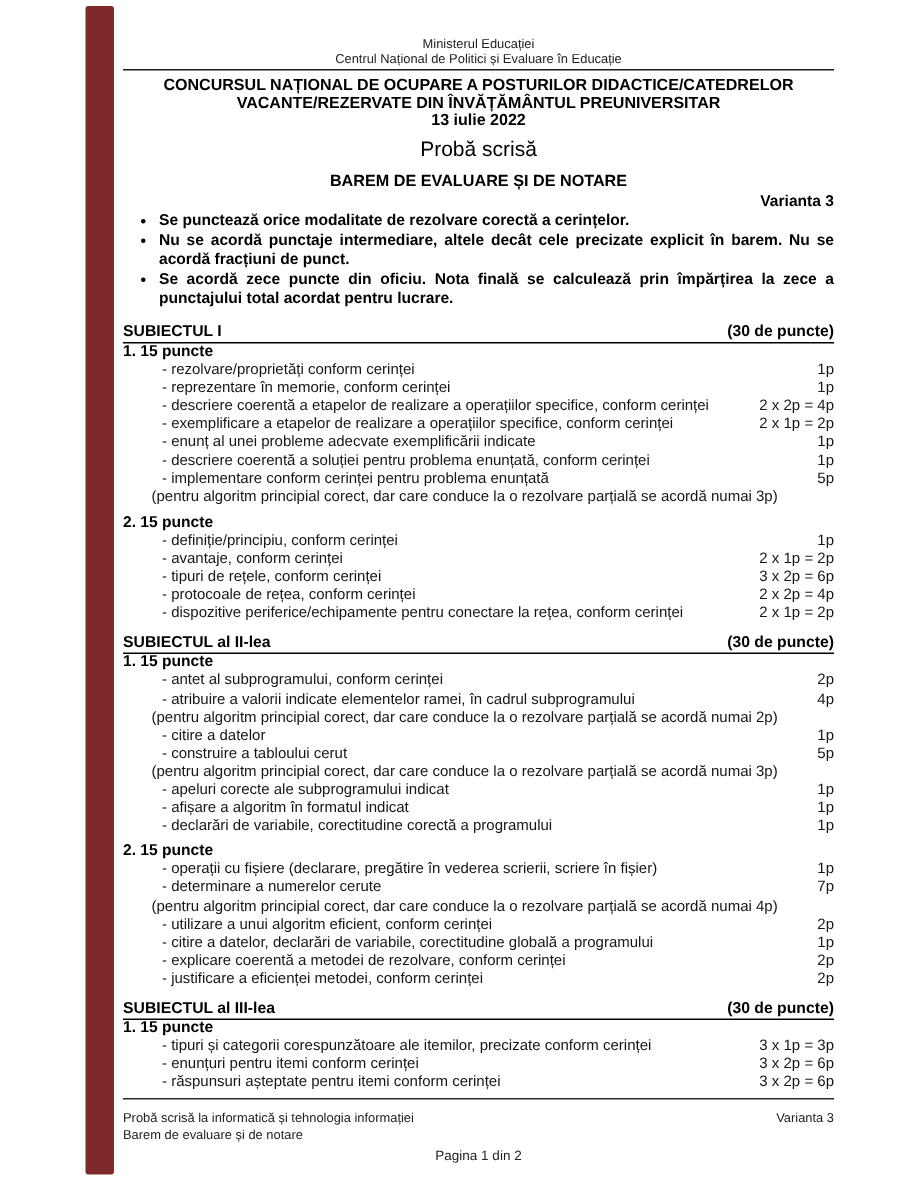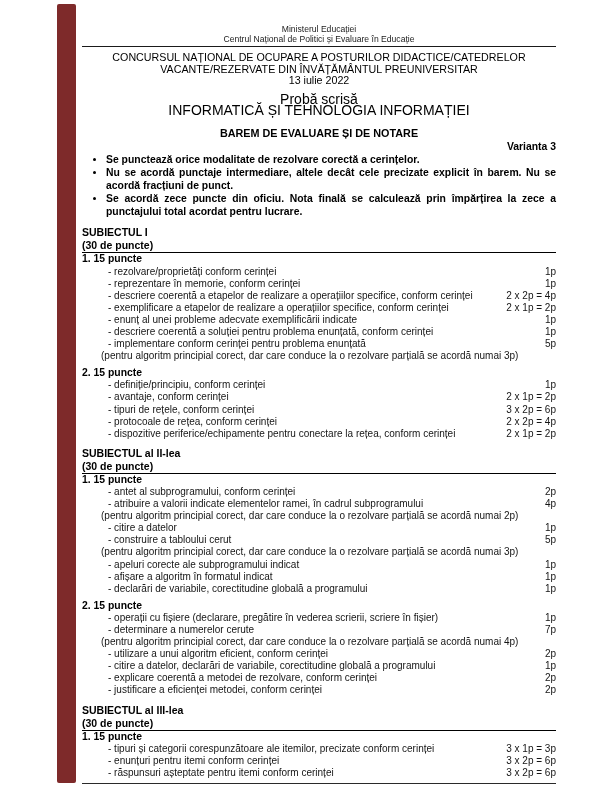--- a/index.html
+++ b/index.html
@@ -22,33 +22,33 @@
     border-radius: 2px;
   }
   .content {
     position: absolute;
     left: 82px;
     top: 24px;
     width: 474px;
   }
   .ministry { text-align: center; font-size: 8.6px; line-height: 10.2px; color: #222; }
   .head-rule { border-top: 1.6px solid #1a1a1a; margin-top: 2px; }
-  .doc-title { text-align: center; font-weight: normal; font-size: 10.7px; line-height: 11.5px; margin-top: 5px; color: #000; }
+  .doc-title { text-align: center; font-weight: bold; font-size: 10.7px; line-height: 11.5px; margin-top: 5px; color: #000; }
   .proba { text-align: center; font-weight: normal; font-size: 14px; line-height: 11.5px; margin-top: 7px; color: #000; }
   .barem-title { text-align: center; font-weight: bold; font-size: 10.8px; line-height: 12px; margin-top: 10px; color: #000; }
   .varianta { text-align: right; font-weight: bold; font-size: 10.4px; line-height: 11px; margin-top: 2px; color: #000; }
   .notice-list { margin-top: 2px; padding-left: 24px; }
   .notice-list li {
     font-weight: bold; font-size: 10.4px; line-height: 12.9px;
     text-align: justify; color: #000;
   }
   .sec-head {
     display: flex; justify-content: space-between;
     font-weight: bold; font-size: 10.5px; line-height: 13px;
-    border-bottom: 1.7px solid #000; margin-top: 7px; color: #000; flex-direction: column;
+    border-bottom: 1.7px solid #000; margin-top: 7px; color: #000;
   }
   .section:first-child .sec-head { margin-top: 8px; }
   .part-title { font-weight: bold; font-size: 10.4px; line-height: 12.1px; color: #000; }
   .part-title + .part-title, .item-row + .part-title, .note-row + .part-title { margin-top: 5px; }
   .item-row { display: flex; justify-content: space-between; font-size: 10px; line-height: 12.1px; }
   .item-text { padding-left: 26px; }
   .item-points { white-space: nowrap; padding-left: 8px; }
   .note-row { font-size: 10px; line-height: 12.1px; padding-left: 19px; }
   .foot-rule { border-top: 1.3px solid #2a2a2a; margin-top: 4px; }
   .foot-row { display: flex; justify-content: space-between; margin-top: 7px; }
@@ -70,21 +70,20 @@
     <div class="head-rule"></div>
 
     <div class="doc-title">
       <div>CONCURSUL NAȚIONAL DE OCUPARE A POSTURILOR DIDACTICE/CATEDRELOR</div>
       <div>VACANTE/REZERVATE DIN ÎNVĂȚĂMÂNTUL PREUNIVERSITAR</div>
       <div>13 iulie 2022</div>
     </div>
 
     <div class="proba">
       <div>Probă scrisă</div>
-      <div>INFORMATICĂ ȘI TEHNOLOGIA INFORMAȚIEI</div>
     </div>
 
     <div class="barem-title">BAREM DE EVALUARE ȘI DE NOTARE</div>
     <div class="varianta">Varianta 3</div>
 
     <ul class="notice-list">
         <li>Se punctează orice modalitate de rezolvare corectă a cerințelor.</li>
         <li>Nu se acordă punctaje intermediare, altele decât cele precizate explicit în barem. Nu se acordă fracțiuni de punct.</li>
         <li>Se acordă zece puncte din oficiu. Nota finală se calculează prin împărțirea la zece a punctajului total acordat pentru lucrare.</li>
       </ul>
@@ -173,21 +172,21 @@
           <div class="note-row">(pentru algoritm principial corect, dar care conduce la o rezolvare parțială se acordă numai 3p)</div>
           <div class="item-row">
             <span class="item-text">- apeluri corecte ale subprogramului indicat</span>
             <span class="item-points">1p</span>
           </div>
           <div class="item-row">
             <span class="item-text">- afișare a algoritm în formatul indicat</span>
             <span class="item-points">1p</span>
           </div>
           <div class="item-row">
-            <span class="item-text">- declarări de variabile, corectitudine globală a programului</span>
+            <span class="item-text">- declarări de variabile, corectitudine corectă a programului</span>
             <span class="item-points">1p</span>
           </div>
           <div class="part-title">2. 15 puncte</div>
           <div class="item-row">
             <span class="item-text">- operații cu fișiere (declarare, pregătire în vederea scrierii, scriere în fișier)</span>
             <span class="item-points">1p</span>
           </div>
           <div class="item-row">
             <span class="item-text">- determinare a numerelor cerute</span>
             <span class="item-points">7p</span>

